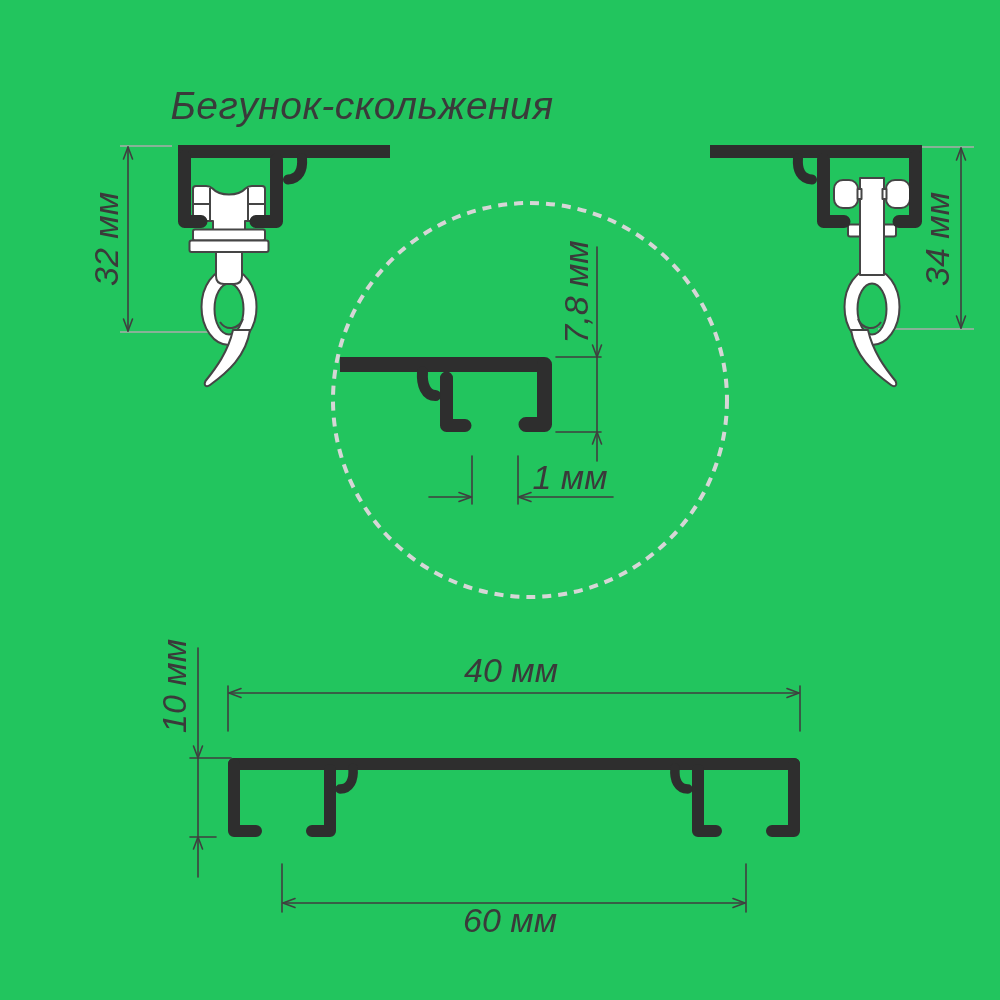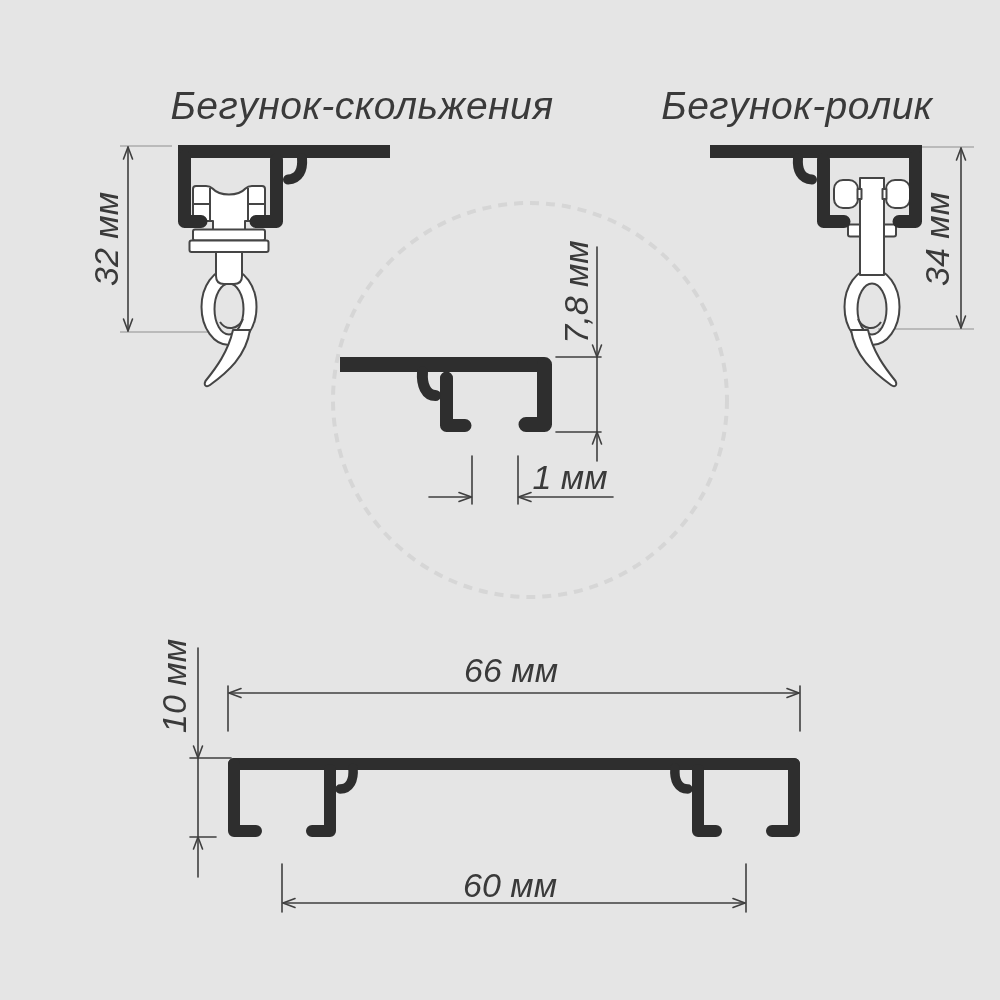--- a/index.html
+++ b/index.html
@@ -1,19 +1,19 @@
 <!DOCTYPE html>
 <html><head>
 <meta charset="utf-8">
 <style>
   html,body{margin:0;padding:0;background:#ffffff;}
   #canvas{
     position:relative;
     width:1000px;height:1000px;
-    background:#e5e5e5;
+    background:#22c55e;
     overflow:hidden;
     font-family:"Liberation Sans","DejaVu Sans",sans-serif;
   }
   #drawing{position:absolute;left:0;top:0;}
   .label{
     position:absolute;
     color:#3a3a3a;
     font-style:italic;
     white-space:nowrap;
     line-height:1;
@@ -158,28 +158,27 @@
         <path d="M353,768 C354,780 350,789 340,789" stroke-width="9.5"></path>
         <path d="M794,764 V831 H772"></path>
         <path d="M698,770 V831 H716"></path>
         <path d="M675,768 C674,780 678,789 688,789" stroke-width="9.5"></path>
       </g>
     </g>
   </svg>
 
   <div class="label title" style="left:362px; top:86px">Бегунок-скольжения</div>
 
-  <div class="label title" style="left:797px; top:86px">Бегунок-ролик</div>
 
   <div class="label dim rot" style="left:106px; top:239px">32 мм</div>
 
   <div class="label dim rot" style="left:937px; top:239px">34 мм</div>
 
   <div class="label dim rot" style="left:576px; top:292px">7,8 мм</div>
 
   <div class="label dim" style="left:570px; top:477px">1 мм</div>
 
-  <div class="label dim" style="left:511px; top:670px">66 мм</div>
+  <div class="label dim" style="left:511px; top:670px">40 мм</div>
 
   <div class="label dim rot" style="left:174px; top:686px">10 мм</div>
 
-  <div class="label dim" style="left:510px; top:885px">60 мм</div>
+  <div class="label dim" style="left:510px; top:920px">60 мм</div>
 </div>
 
 </body></html>

